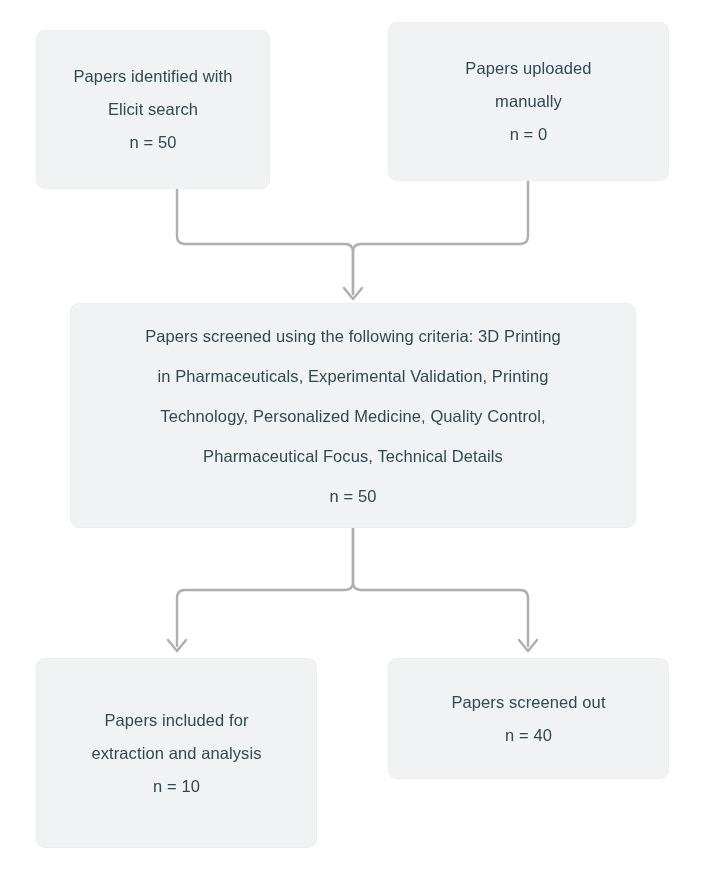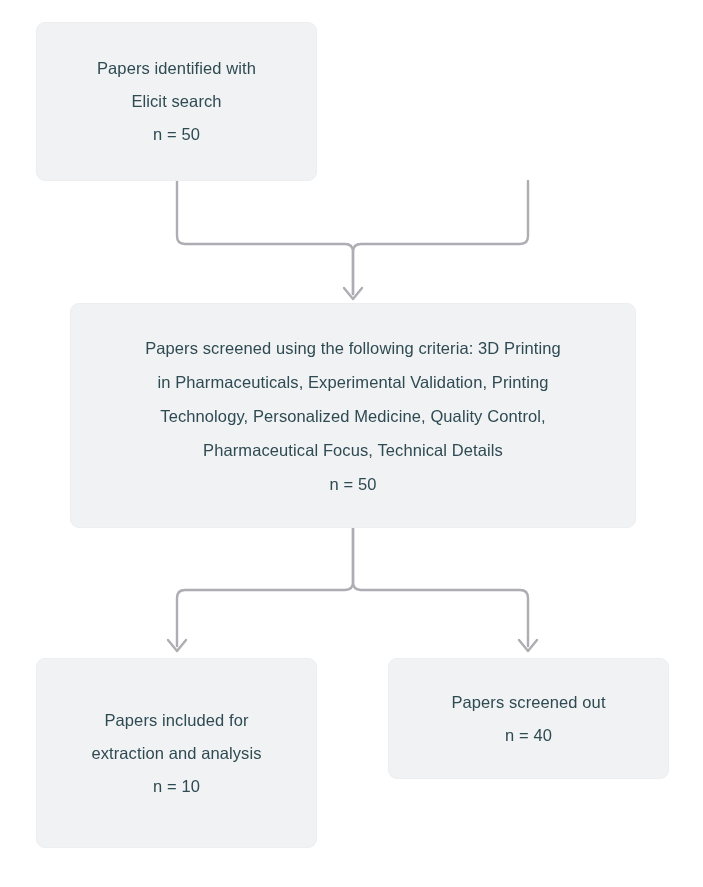--- a/index.html
+++ b/index.html
@@ -40,26 +40,26 @@
     color: #2e4a52;
     font-size: 16.5px;
     line-height: 33px;
     letter-spacing: 0.1px;
   }
   .node .node-text {
     display: block;
     width: 100%;
     white-space: pre-line;
   }
-  #node-identified { left: 36px;  top: 22px;  width: 281px; height: 159px; text-align: center; }
+  #node-identified { left: 36px;  top: 30px;  width: 234px; height: 159px; text-align: center; }
   #node-uploaded   { left: 388px; top: 22px;  width: 281px; height: 159px; }
   #node-screened   { left: 70px;  top: 303px; width: 566px; height: 225px; }
   #node-included   { left: 36px;  top: 658px; width: 281px; height: 190px; }
   #node-excluded   { left: 388px; top: 658px; width: 281px; height: 121px; }
-  #node-screened .node-text { line-height: 34px; }
+  #node-screened .node-text { line-height: 40px; }
 </style>
 </head>
 <body>
 
 <div id="flow-root">
 
   <svg id="connector-layer" width="703" height="887" viewBox="0 0 703 887" fill="none" xmlns="http://www.w3.org/2000/svg">
 
     <path d="M177 181 L177 236 Q177 244 185 244 L345 244 Q353 244 353 252 L353 294" stroke="#adadb3" stroke-width="2.4" fill="none" stroke-linecap="round" stroke-linejoin="round"></path>
 
@@ -75,20 +75,25 @@
 
     <path d="M519 640 L528 651 L537 640" stroke="#adadb3" stroke-width="2.4" fill="none" stroke-linecap="round" stroke-linejoin="round"></path>
   </svg>
 
   <div class="node" id="node-identified">
     <span class="node-text">Papers identified with
 Elicit search
 n = 50</span>
   </div>
 
+  <div class="node" id="node-uploaded">
+    <span class="node-text">Papers uploaded
+manually
+n = 0</span>
+  </div>
 
   <div class="node" id="node-screened">
     <span class="node-text">Papers screened using the following criteria: 3D Printing
 in Pharmaceuticals, Experimental Validation, Printing
 Technology, Personalized Medicine, Quality Control,
 Pharmaceutical Focus, Technical Details
 n = 50</span>
   </div>
 
   <div class="node" id="node-included">

